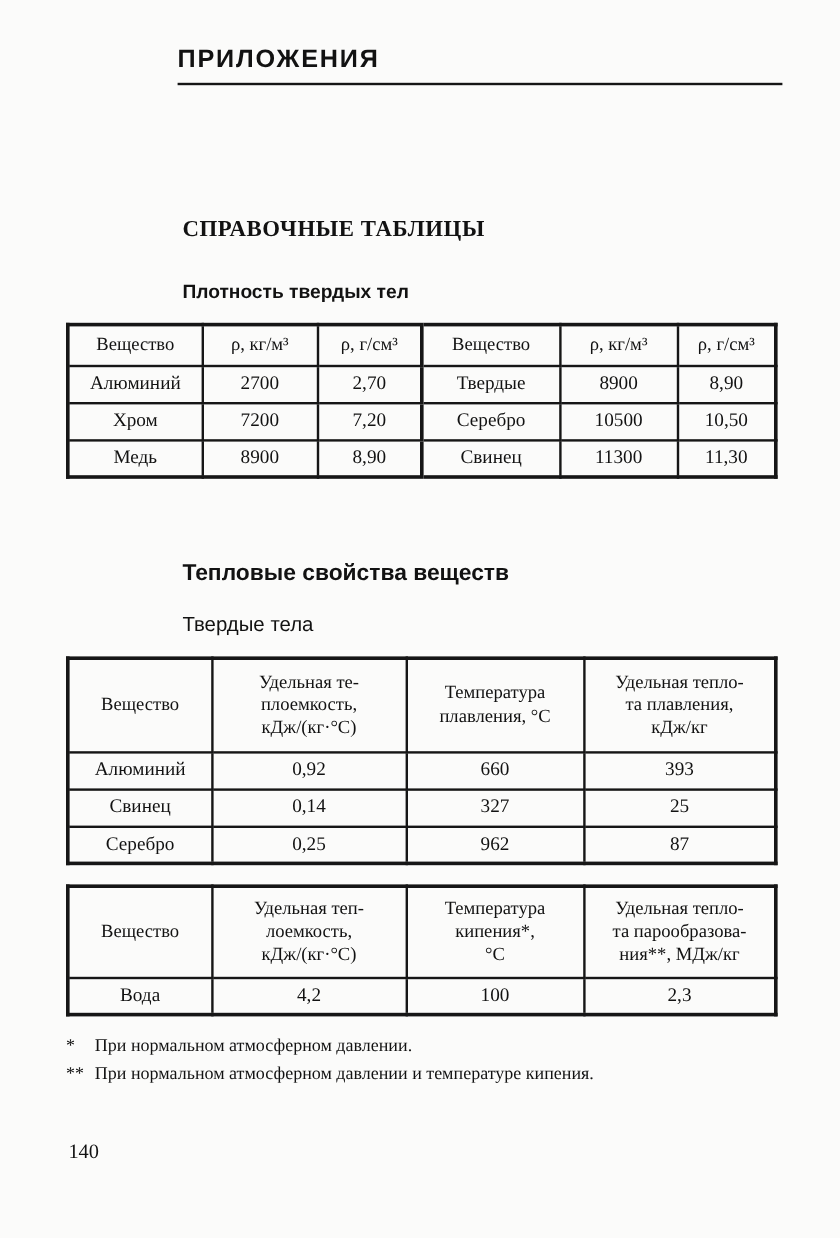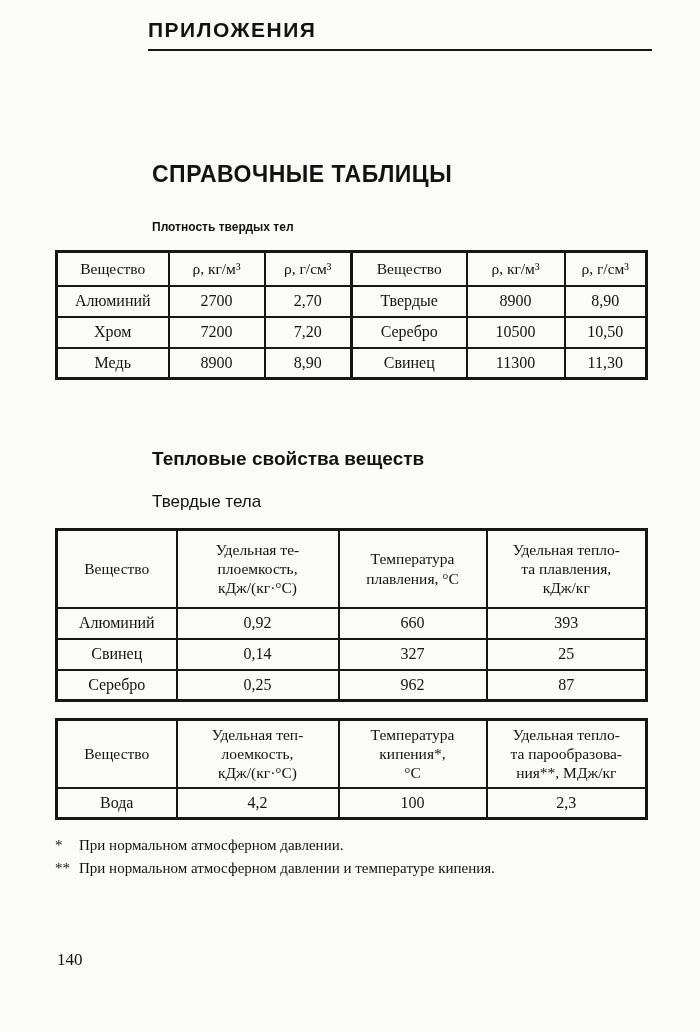--- a/index.html
+++ b/index.html
@@ -6,44 +6,45 @@
   .page {
     position: relative;
     width: 700px;
     height: 1032px;
     margin: 0 auto;
     background: #fbfbfa;
     color: #121212;
     font-family: "Liberation Serif", serif;
     overflow: hidden;
     box-sizing: border-box;
-    padding-top: 18px;
+    padding-top: 38px;
   }
   .sans { font-family: "Liberation Sans", sans-serif; }
 
   h1.chapter {
     margin: 0 0 0 148px;
     font-size: 21px;
     font-weight: bold;
     letter-spacing: 1.5px;
   }
   .rule {
     height: 2px;
     background: #151515;
     margin: 7px 48px 0 148px;
   }
   h2.section {
     margin: 110px 12px 0 152px;
-    font-size: 23px;
+    font-size: 19px;
     font-weight: bold;
     letter-spacing: 0.5px;
+    font-family: Liberation Serif, serif;
   }
   h3.tableTitle {
     margin: 32px 0 0 152px;
-    font-size: 12px;
+    font-size: 16px;
     font-weight: bold;
   }
   h4.subTitle {
     margin: 22px 0 0 152px;
     font-size: 17px;
     font-weight: normal;
   }
 
   table.reftable {
     border-collapse: collapse;
@@ -73,21 +74,21 @@
     padding-left: 10px;
   }
   .density th { height: 34px; }
   .density td { height: 31px; }
   .density .mid { border-left-width: 3px; }
 
   .solids { margin-top: 8px; }
   .solids th { height: 78px; }
   .solids td { height: 31px; }
   .liquids { margin-top: 8px; }
-  .liquids th { height: 68px; }
+  .liquids th { height: 76px; }
   .liquids td { height: 31px; border-radius: 13px; }
 
   .footnotes {
     margin: 14px 0 0 55px;
     font-size: 15px;
     line-height: 1.55;
     width: 600px;
   }
   .footnote { display: flex; }
   .footnote .marker { width: 24px; flex: 0 0 24px; }

